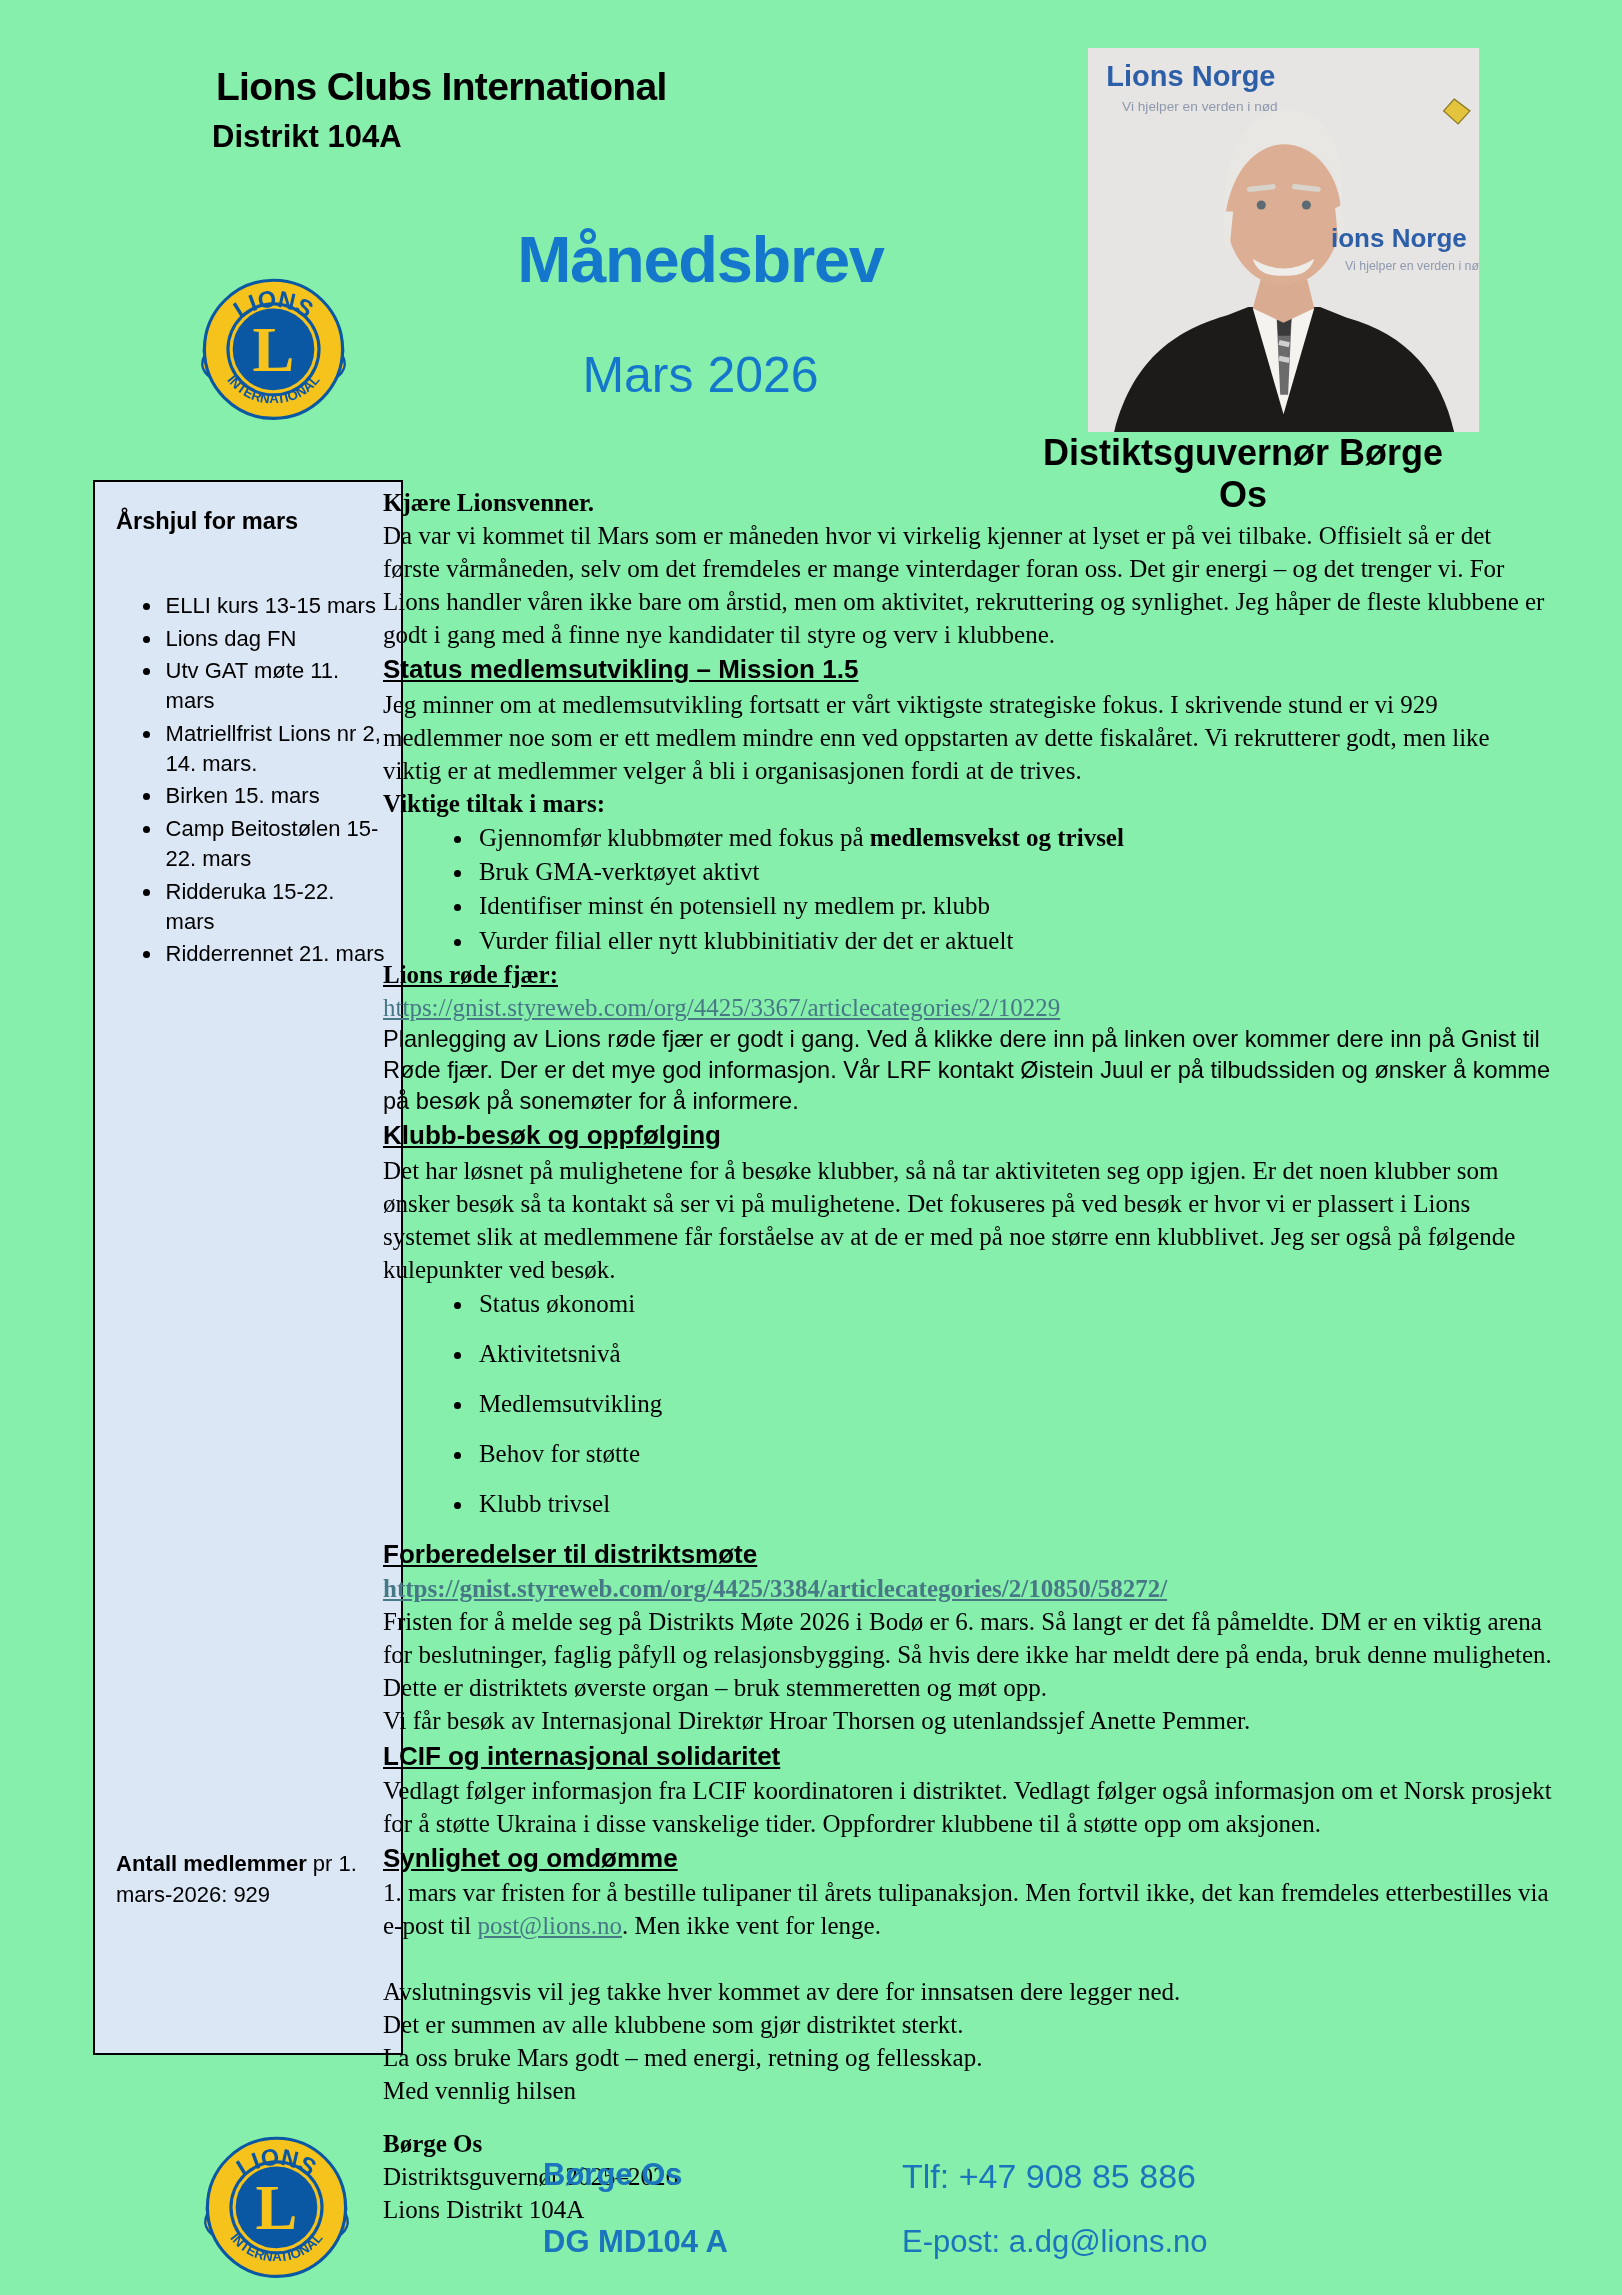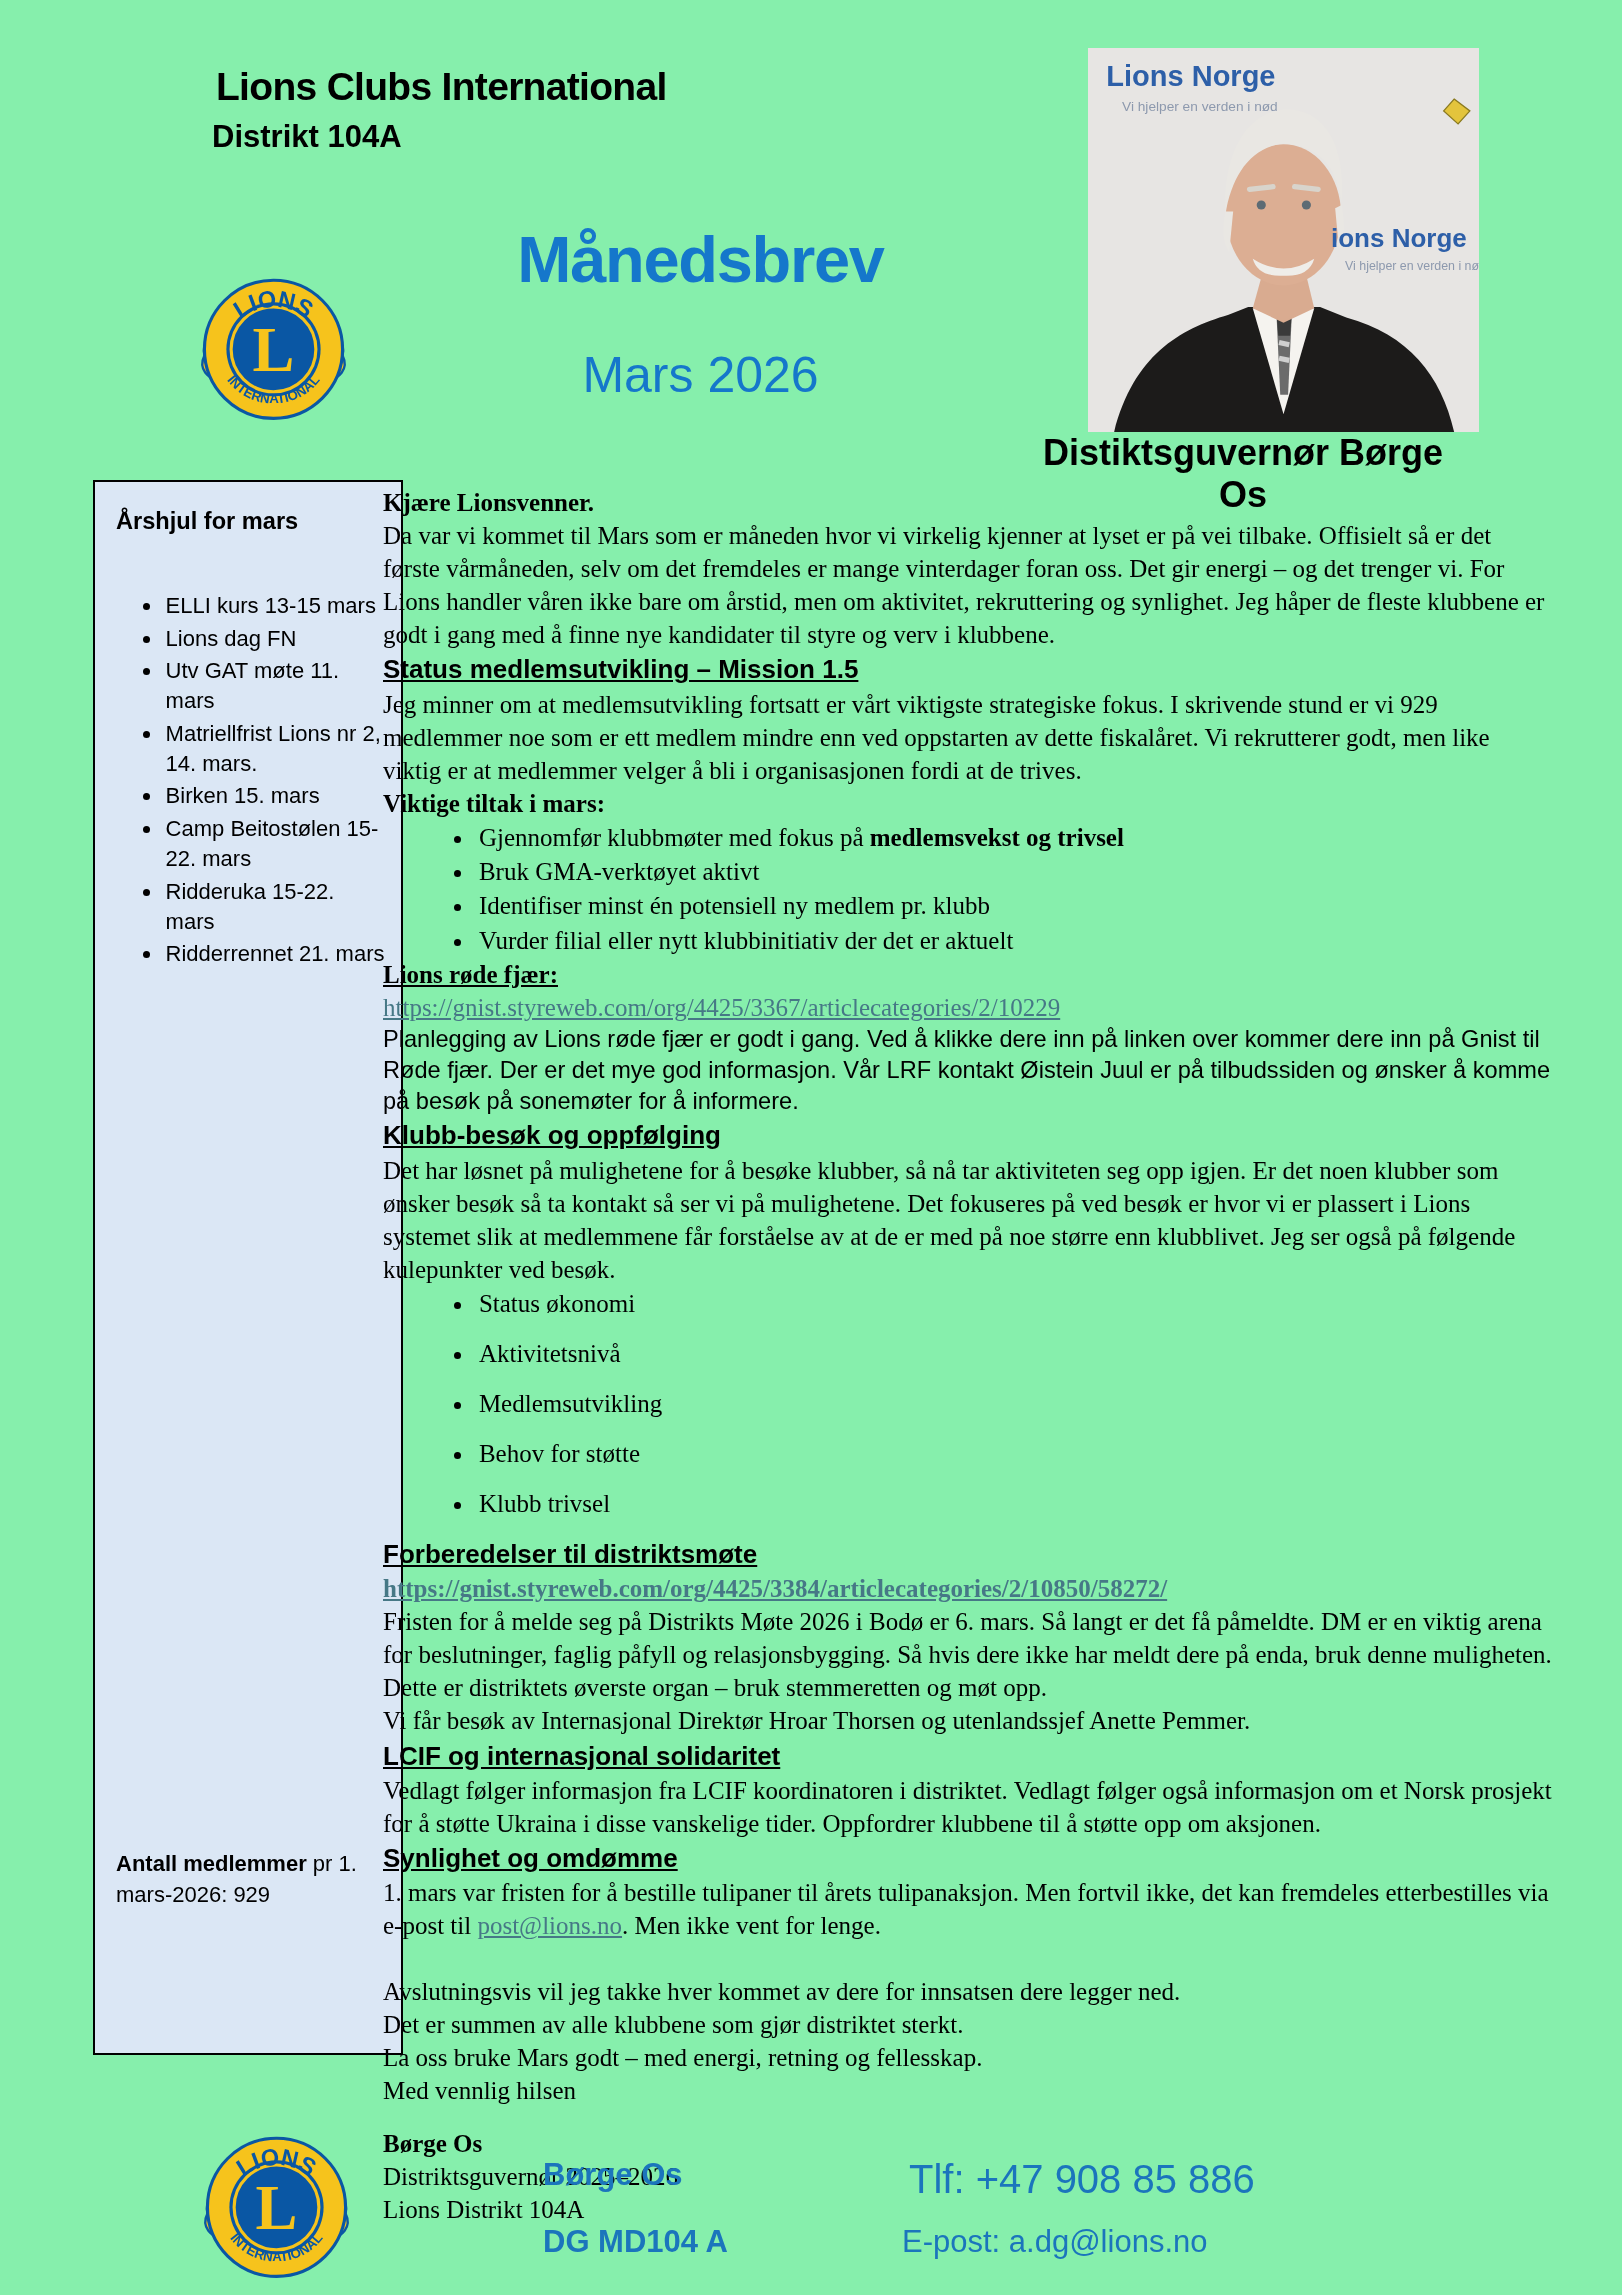--- a/index.html
+++ b/index.html
@@ -44,21 +44,21 @@
   .main span.lnk{color:var(--link,#467886);text-decoration:underline;}
   .main ul{margin:1.3px 0;padding:0 0 0 92px;font-family:"Liberation Serif",serif;
            font-size:25px;line-height:33px;}
   .main ul li{padding-left:3.9px;margin:0 0 1.3px 0;}
   .main ul.loose li{margin:0 0 17px 0;}
   .main .sp{height:33px;}
   .main .sp2{height:19.6px;}
   
   .foot-name{position:absolute;left:543px;top:2157px;font-size:31px;font-weight:bold;color:var(--footBlue,#1b75bc);}
   .foot-role{position:absolute;left:543px;top:2224px;font-size:31px;font-weight:bold;color:var(--footBlue,#1b75bc);}
-  .foot-phone{position:absolute;left:902px;top:2157px;font-size:40px;color:var(--footBlue,#1b75bc);margin-left:7px;}
+  .foot-phone{position:absolute;left:902px;top:2157px;font-size:34px;color:var(--footBlue,#1b75bc);}
   .foot-email{position:absolute;left:902px;top:2224px;font-size:31px;color:var(--footBlue,#1b75bc);}
 </style>
 </head>
 <body>
 
 <div class="page" style="--accent: #1577cb; --footBlue: #1b75bc; --link: #467886; --sidebarBg: #dbe7f5;">
 
   <div class="hdr-org">Lions Clubs International</div>
   <div class="hdr-district">Distrikt 104A</div>
   <div class="doc-title">Månedsbrev</div>

